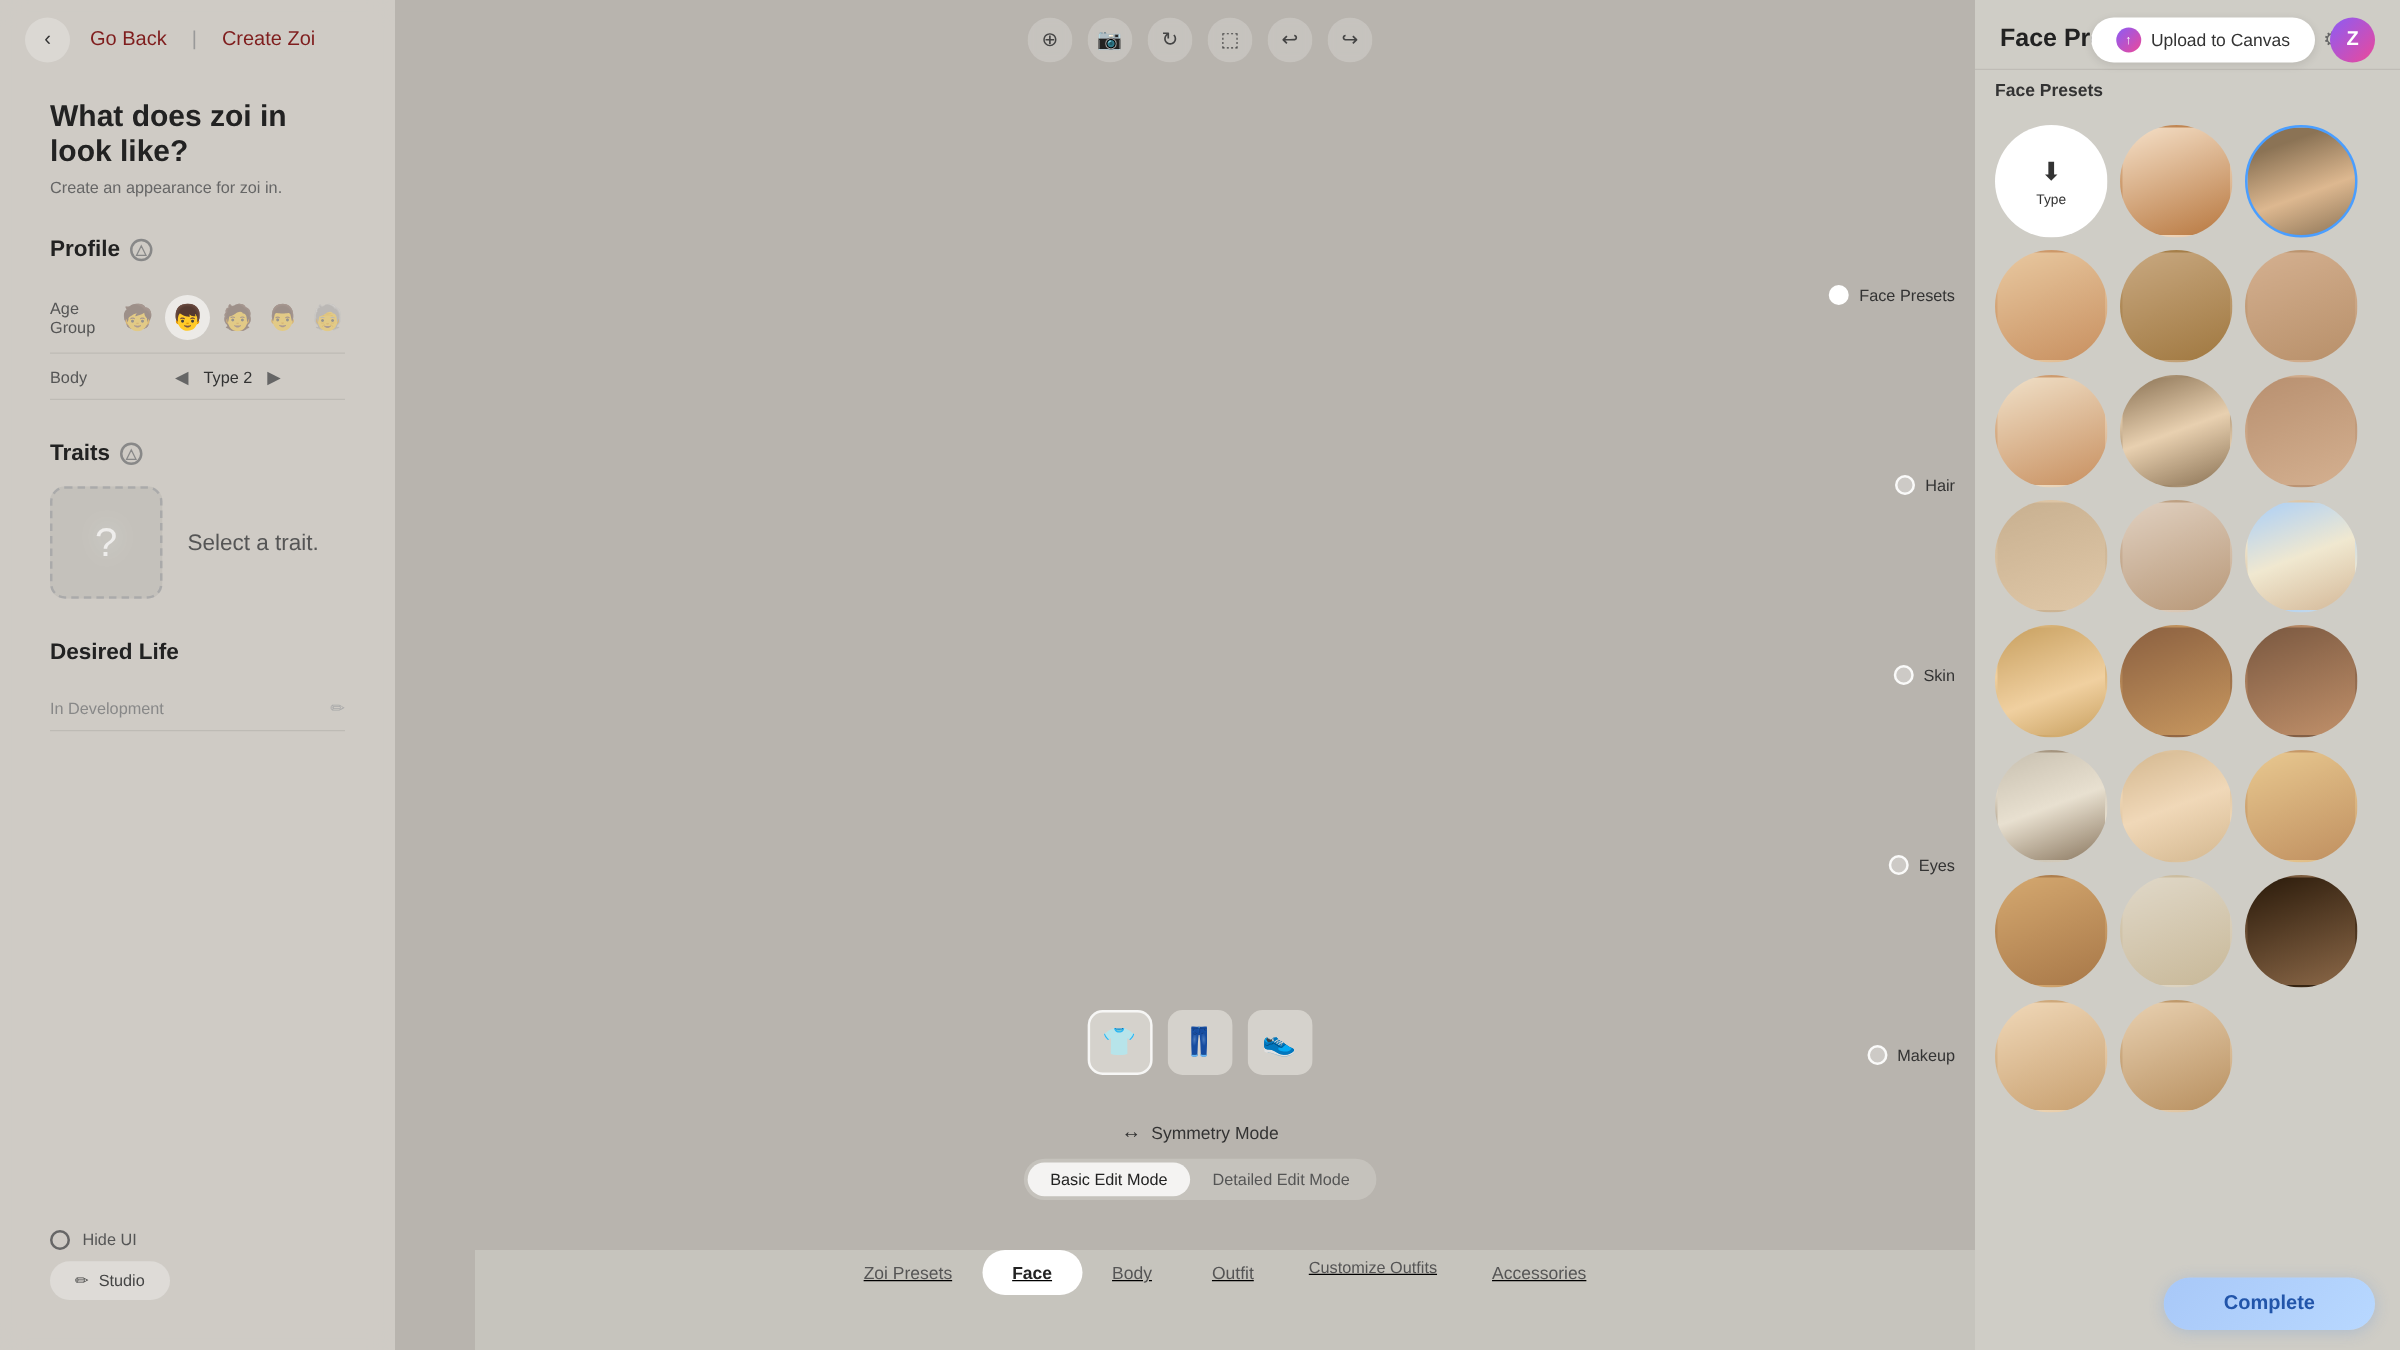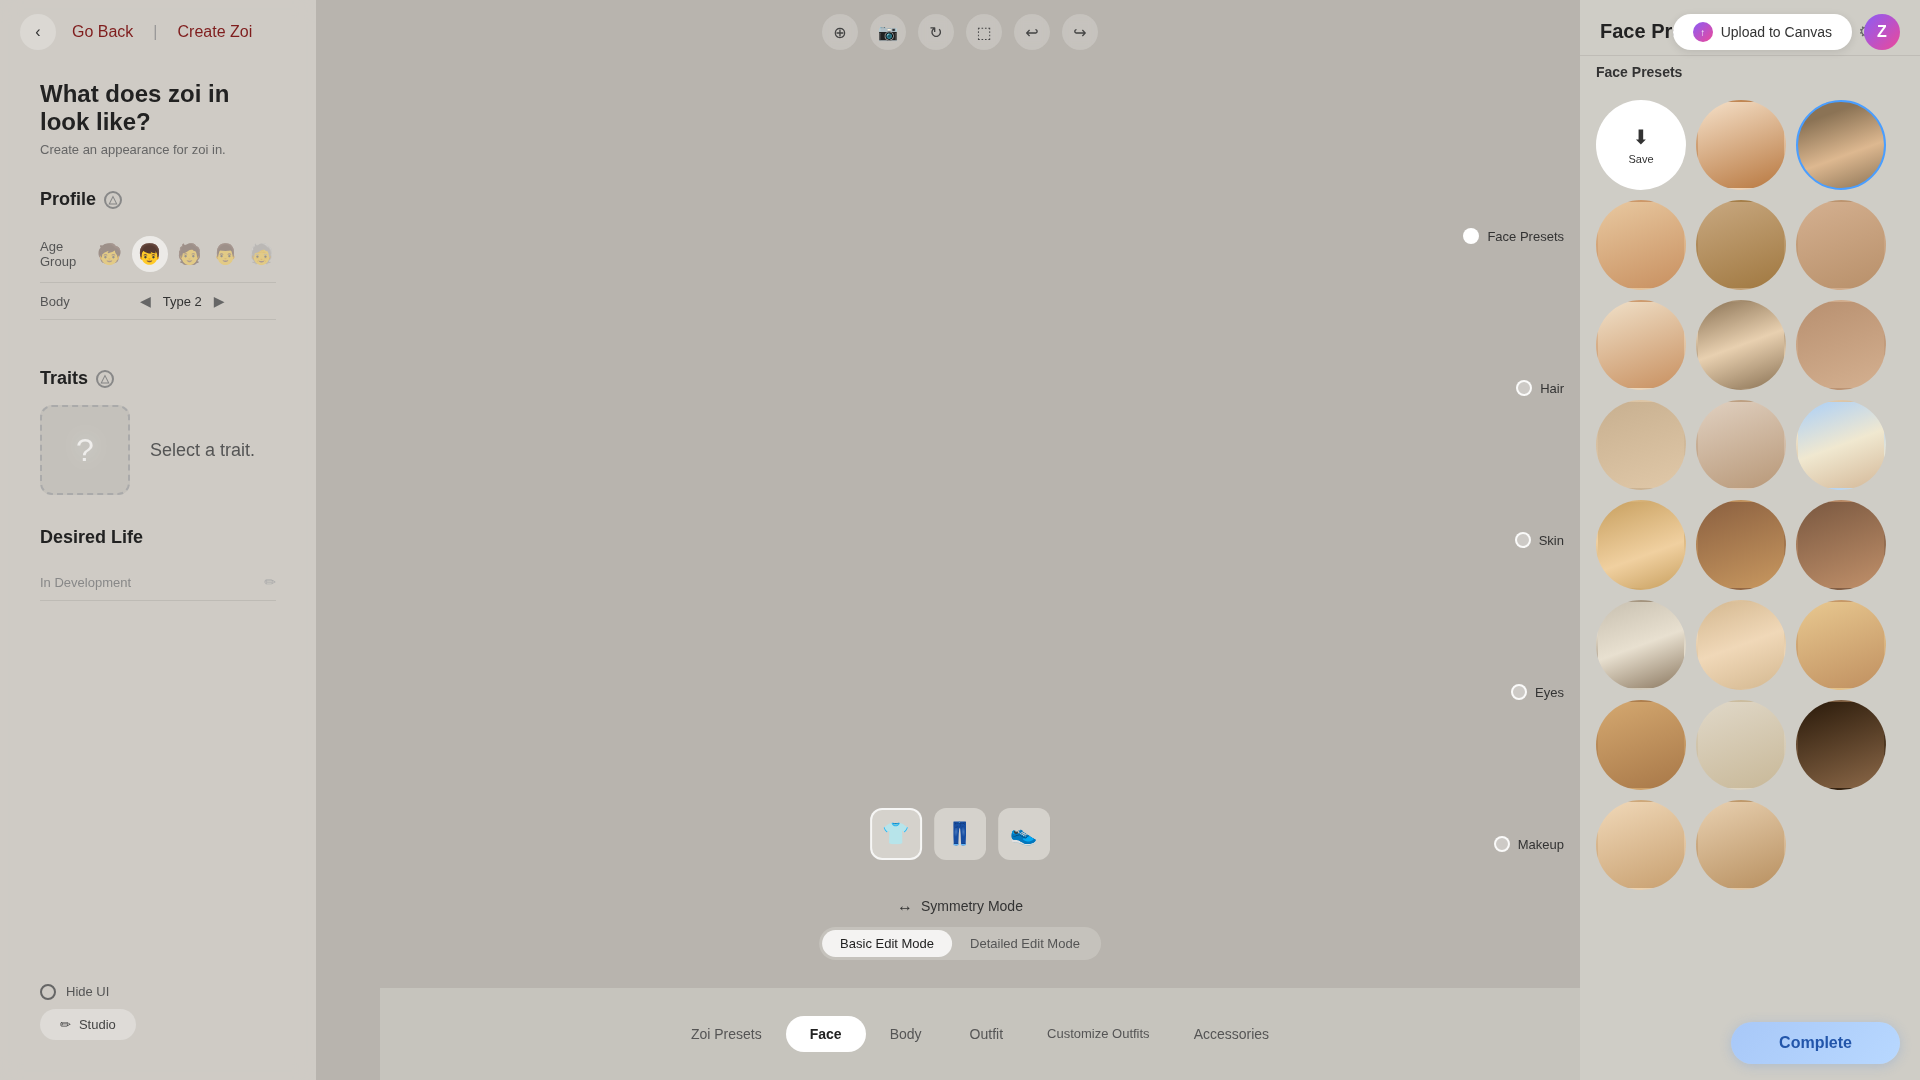--- a/index.html
+++ b/index.html
@@ -151,21 +151,21 @@
     .warning-icon {
       width: 18px; height: 18px;
       border-radius: 50%;
       border: 2px solid #888;
       display: flex; align-items: center; justify-content: center;
       font-size: 11px;
       color: #888;
     }
 
     .profile-section {
-      margin-bottom: 48px;
+      margin-bottom: 32px;
     }
 
     .profile-row {
       display: flex;
       align-items: center;
       padding: 10px 0;
       border-bottom: 1px solid rgba(0,0,0,0.08);
     }
 
     .profile-label {
@@ -420,28 +420,29 @@
     .face-19 { background: linear-gradient(160deg, #d4a870 0%, #a87848 100%); }
     .face-20 { background: linear-gradient(160deg, #e0d8c8 0%, #c8b898 100%); }
     .face-21 { background: linear-gradient(160deg, #2a1a0a 0%, #8b6848 100%); }
     .face-half1 { background: linear-gradient(160deg, #f0d8b8 0%, #c8a070 100%); }
     .face-half2 { background: linear-gradient(160deg, #e8d0b0 0%, #b89060 100%); }
 
     
     .bottom-nav {
       position: absolute;
       bottom: 0; left: 380px; right: 340px;
-      height: 92px;
+      height: 80px;
       background: rgba(200, 197, 191, 0.9);
       backdrop-filter: blur(10px);
       display: flex;
-      align-items: center;
+      align-items: flex-start;
       justify-content: center;
       gap: 0;
       z-index: 50;
+      text-decoration: underline;
     }
 
     .nav-tab {
       padding: 10px 24px;
       cursor: pointer;
       font-size: 14px;
       color: #555;
       border-radius: 24px;
       transition: all 0.2s;
       font-weight: 400;
@@ -747,21 +748,21 @@
     </div>
   </div>
 
   <div class="panel-section-label">Face Presets</div>
 
   <div class="presets-grid">
 
     <div class="presets-row">
       <div class="preset-save">
         <span class="preset-save-icon">⬇</span>
-        <span class="preset-save-text">Save</span>
+        <span class="preset-save-text">Type</span>
       </div>
       <div class="preset-item face-2"></div>
       <div class="preset-item face-3 selected"></div>
     </div>
 
     <div class="presets-row">
       <div class="preset-item face-4"></div>
       <div class="preset-item face-5"></div>
       <div class="preset-item face-6"></div>
     </div>

